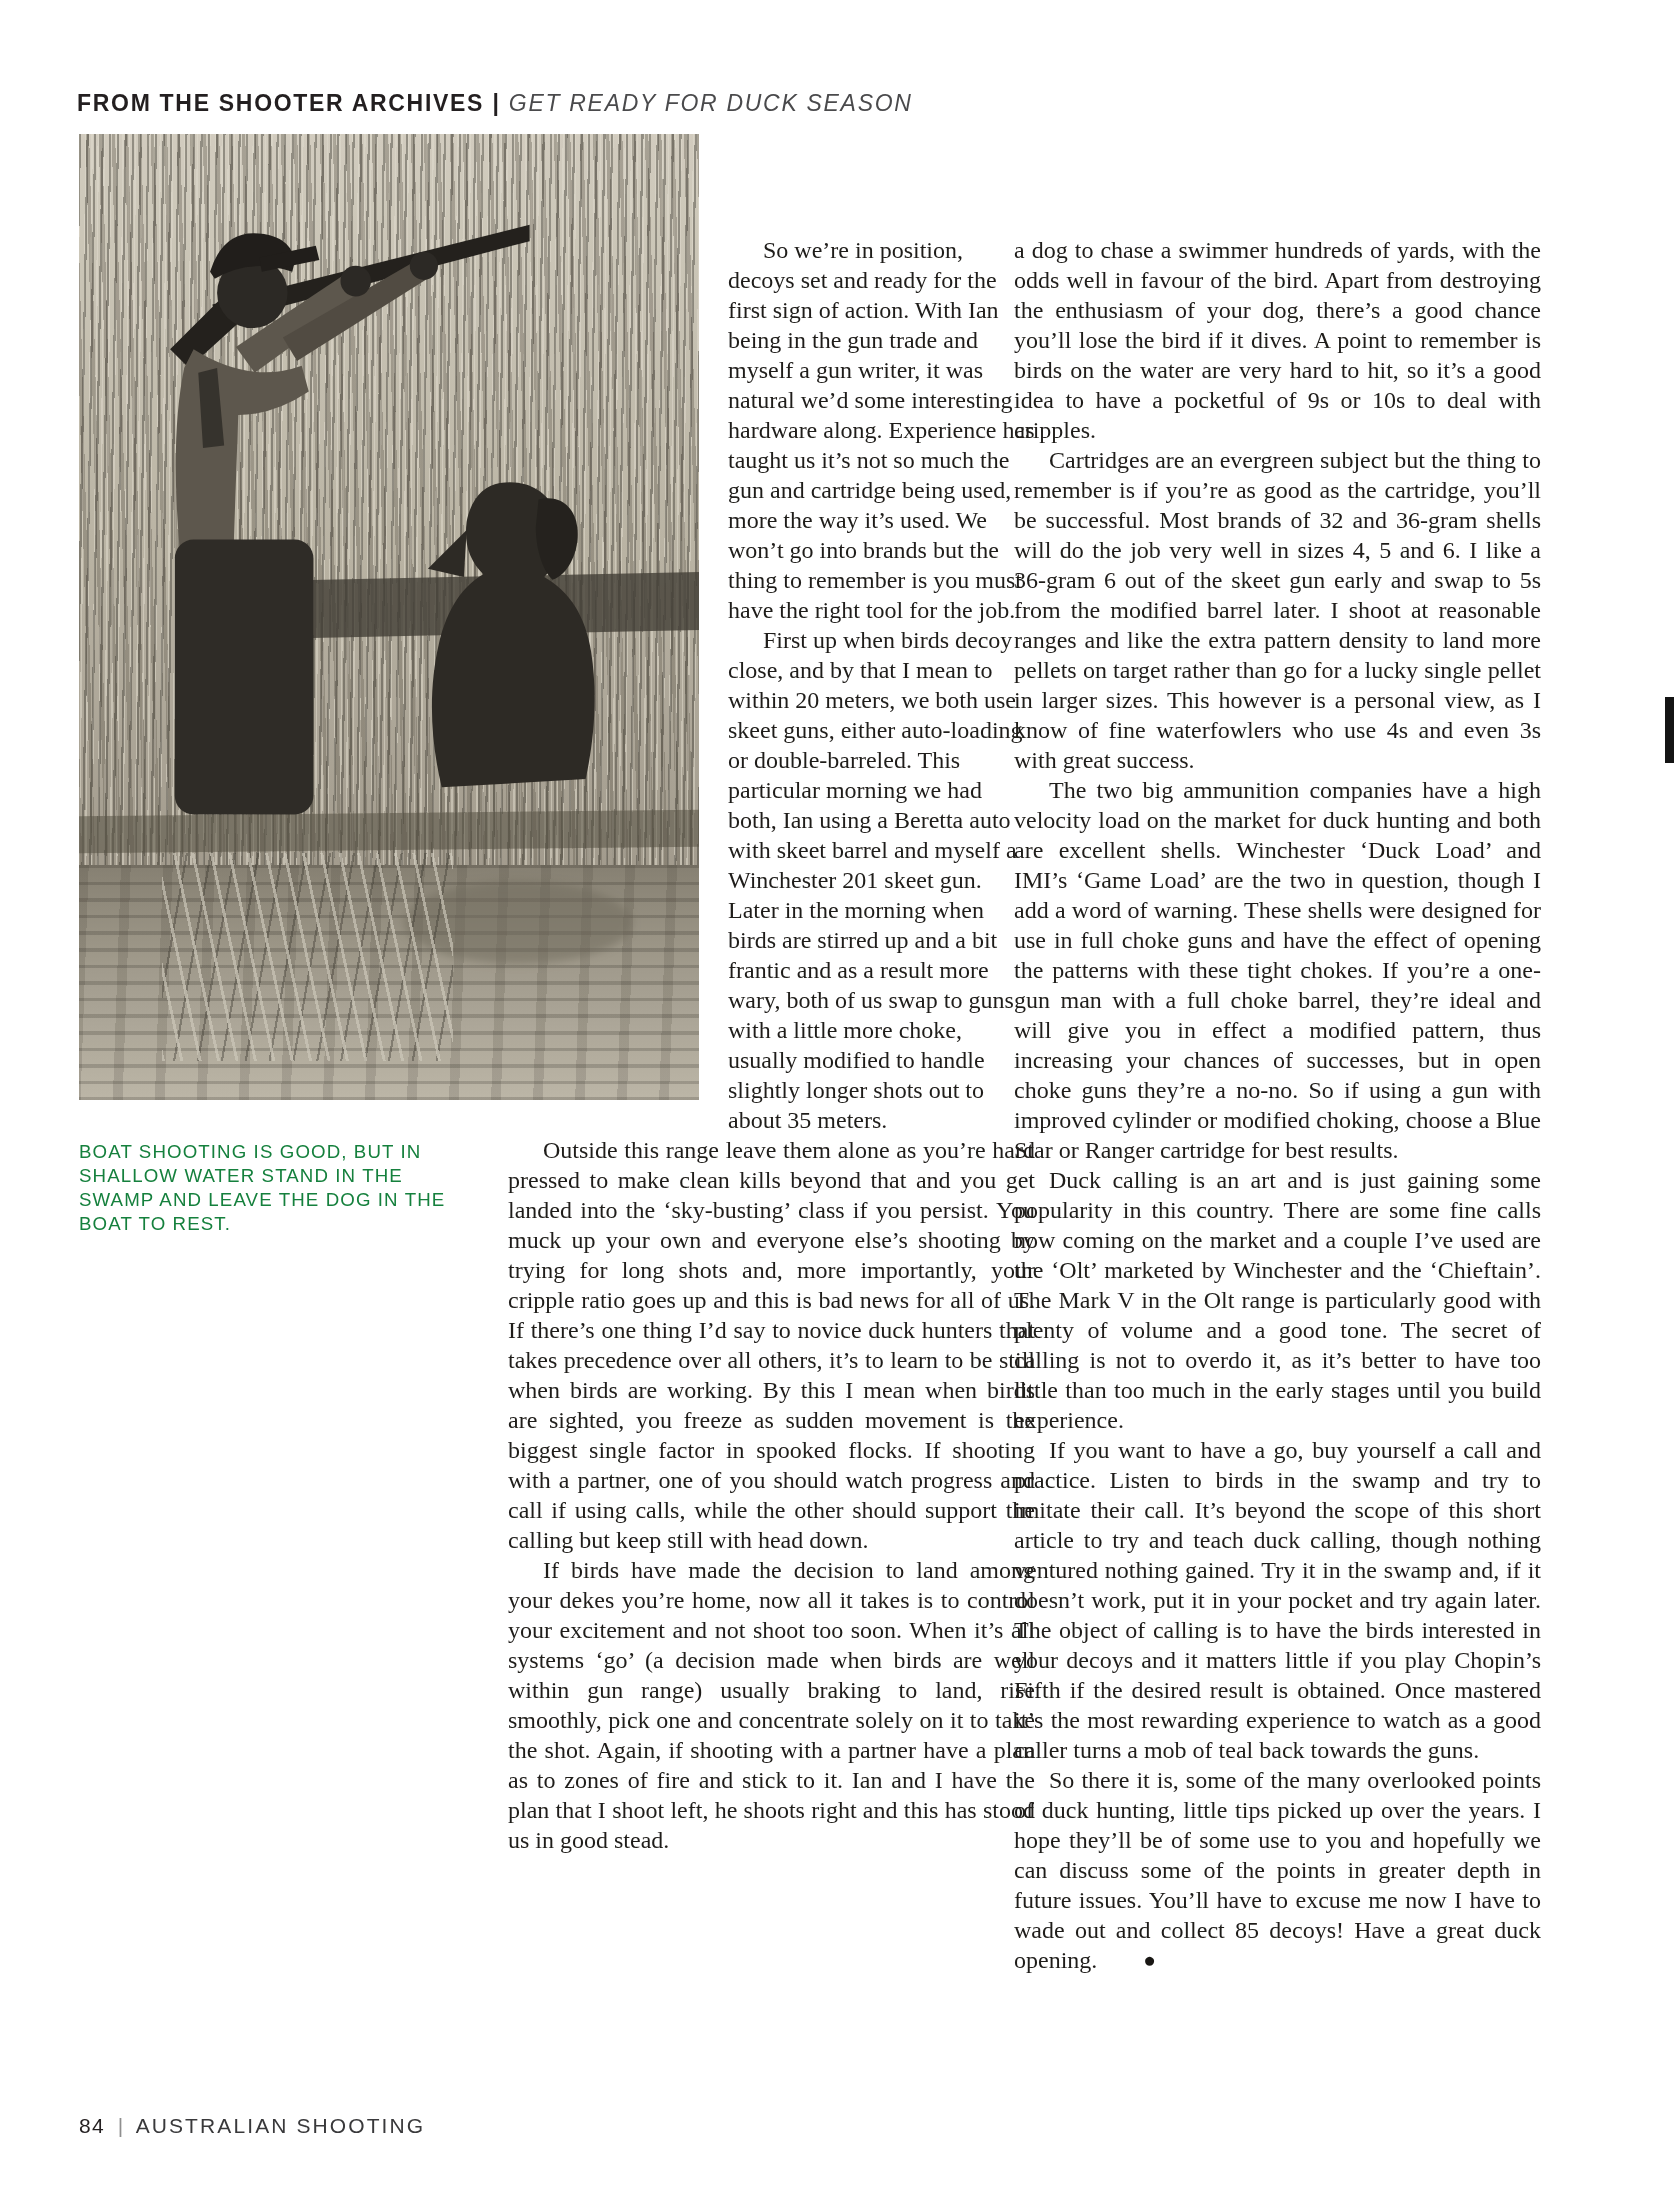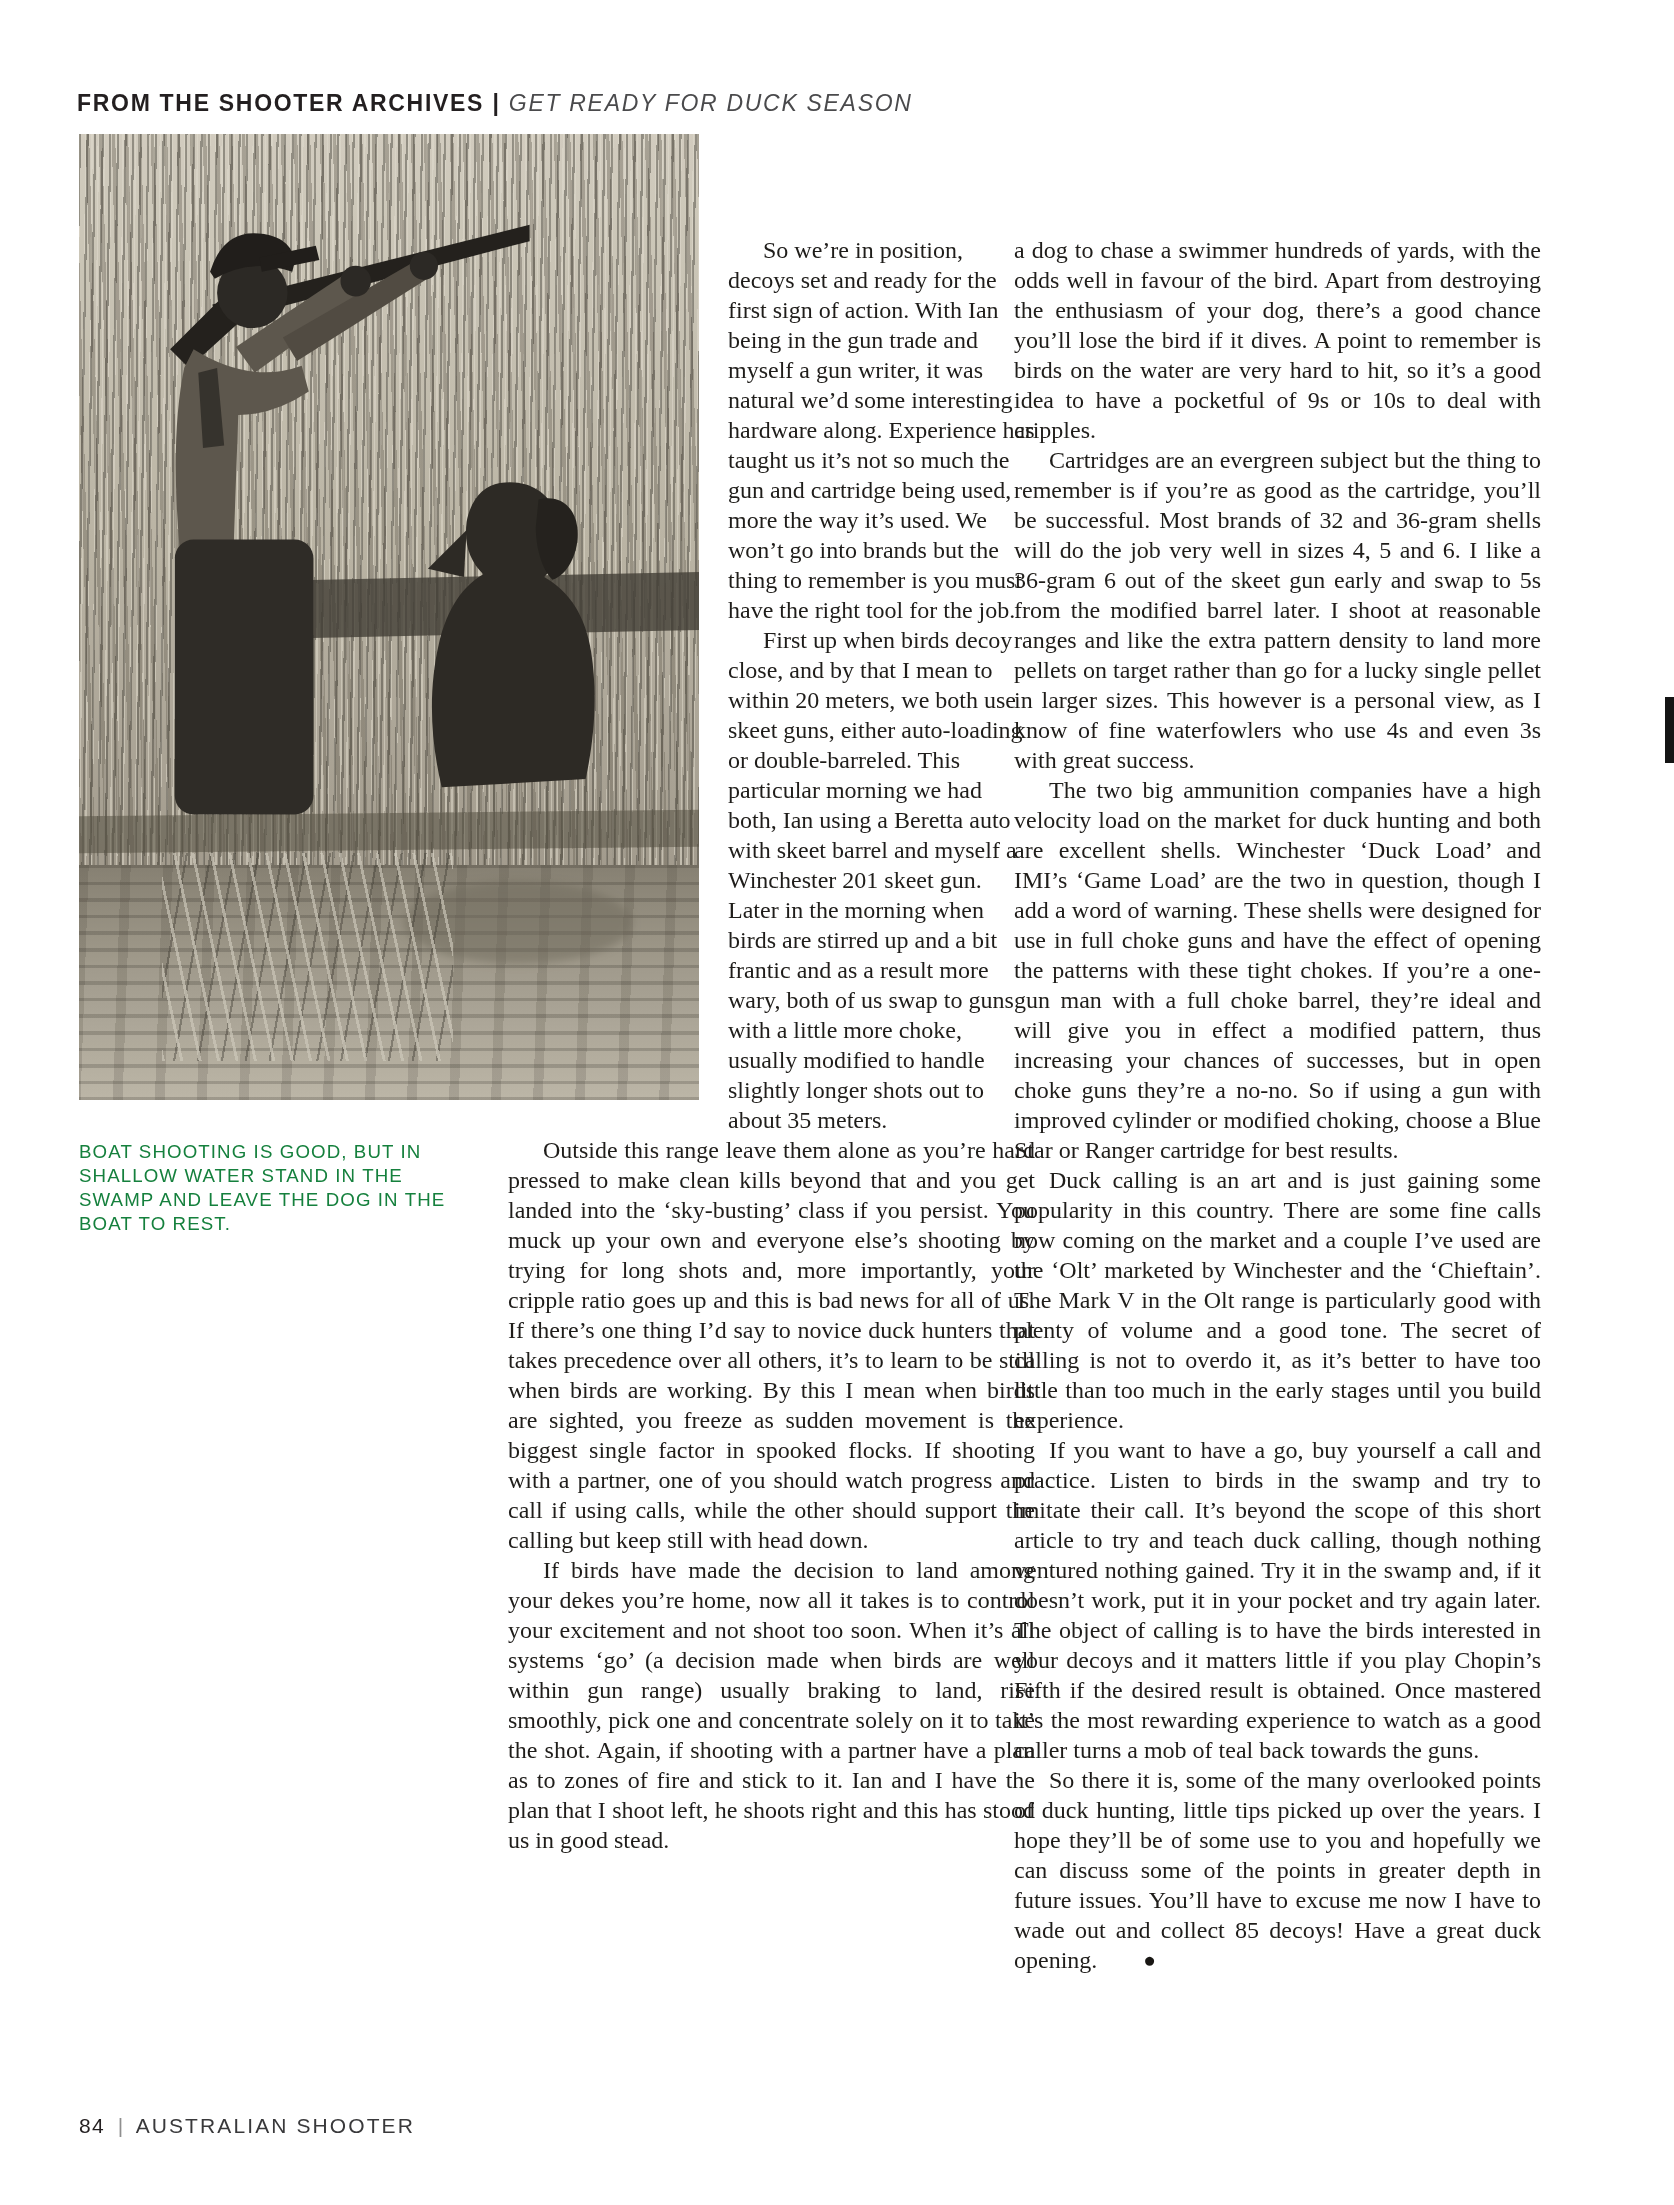--- a/index.html
+++ b/index.html
@@ -146,15 +146,15 @@
 <div class="col col-right">
   <p class="just">a dog to chase a swimmer hundreds of yards, with the odds well in favour of the bird. Apart from destroying the enthusiasm of your dog, there’s a good chance you’ll lose the bird if it dives. A point to remember is birds on the water are very hard to hit, so it’s a good idea to have a pocketful of 9s or 10s to deal with cripples.</p>
   <p class="indent just">Cartridges are an evergreen subject but the thing to remember is if you’re as good as the cartridge, you’ll be successful. Most brands of 32 and 36-gram shells will do the job very well in sizes 4, 5 and 6. I like a 36-gram 6 out of the skeet gun early and swap to 5s from the modified barrel later. I shoot at reasonable ranges and like the extra pattern density to land more pellets on target rather than go for a lucky single pellet in larger sizes. This however is a personal view, as I know of fine waterfowlers who use 4s and even 3s with great success.</p>
   <p class="indent just">The two big ammunition companies have a high velocity load on the market for duck hunting and both are excellent shells. Winchester ‘Duck Load’ and IMI’s ‘Game Load’ are the two in question, though I add a word of warning. These shells were designed for use in full choke guns and have the effect of opening the patterns with these tight chokes. If you’re a one-gun man with a full choke barrel, they’re ideal and will give you in effect a modified pattern, thus increasing your chances of successes, but in open choke guns they’re a no-no. So if using a gun with improved cylinder or modified choking, choose a Blue Star or Ranger cartridge for best results.</p>
   <p class="indent just">Duck calling is an art and is just gaining some popularity in this country. There are some fine calls now coming on the market and a couple I’ve used are the ‘Olt’ marketed by Winchester and the ‘Chieftain’. The Mark V in the Olt range is particularly good with plenty of volume and a good tone. The secret of calling is not to overdo it, as it’s better to have too little than too much in the early stages until you build experience.</p>
   <p class="indent just">If you want to have a go, buy yourself a call and practice. Listen to birds in the swamp and try to imitate their call. It’s beyond the scope of this short article to try and teach duck calling, though nothing ventured nothing gained. Try it in the swamp and, if it doesn’t work, put it in your pocket and try again later. The object of calling is to have the birds interested in your decoys and it matters little if you play Chopin’s Fifth if the desired result is obtained. Once mastered it’s the most rewarding experience to watch as a good caller turns a mob of teal back towards the guns.</p>
   <p class="indent just"><span>So there it is, some of the many overlooked points of duck hunting, little tips picked up over the years. I hope they’ll be of some use to you and hopefully we can discuss some of the points in greater depth in future issues. You’ll have to excuse me now I have to wade out and collect 85 decoys! Have a great duck opening.</span><span class="endmark">●</span></p>
 </div>
 
 <div class="footer">
-  <span class="fnum">84</span><span class="fsep">|</span><span class="fmag">AUSTRALIAN SHOOTER</span>
+  <span class="fnum">84</span><span class="fsep">|</span><span class="fmag">AUSTRALIAN SHOOTING</span>
 </div>
 
 
 </body></html>

